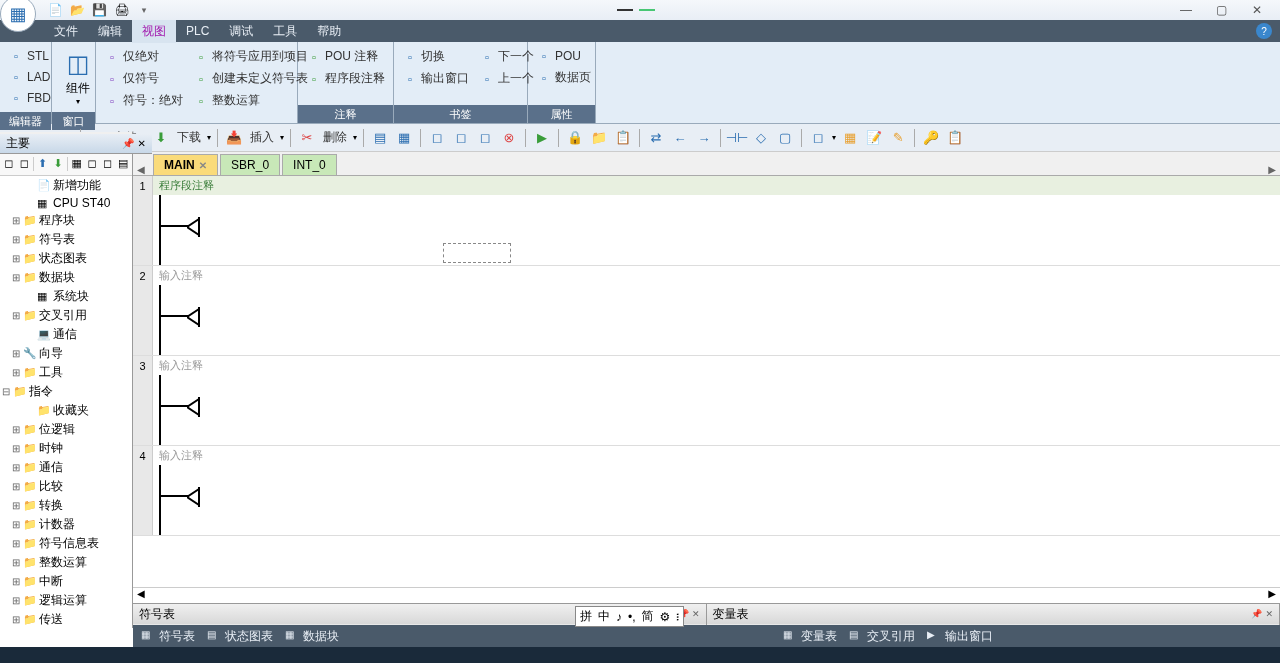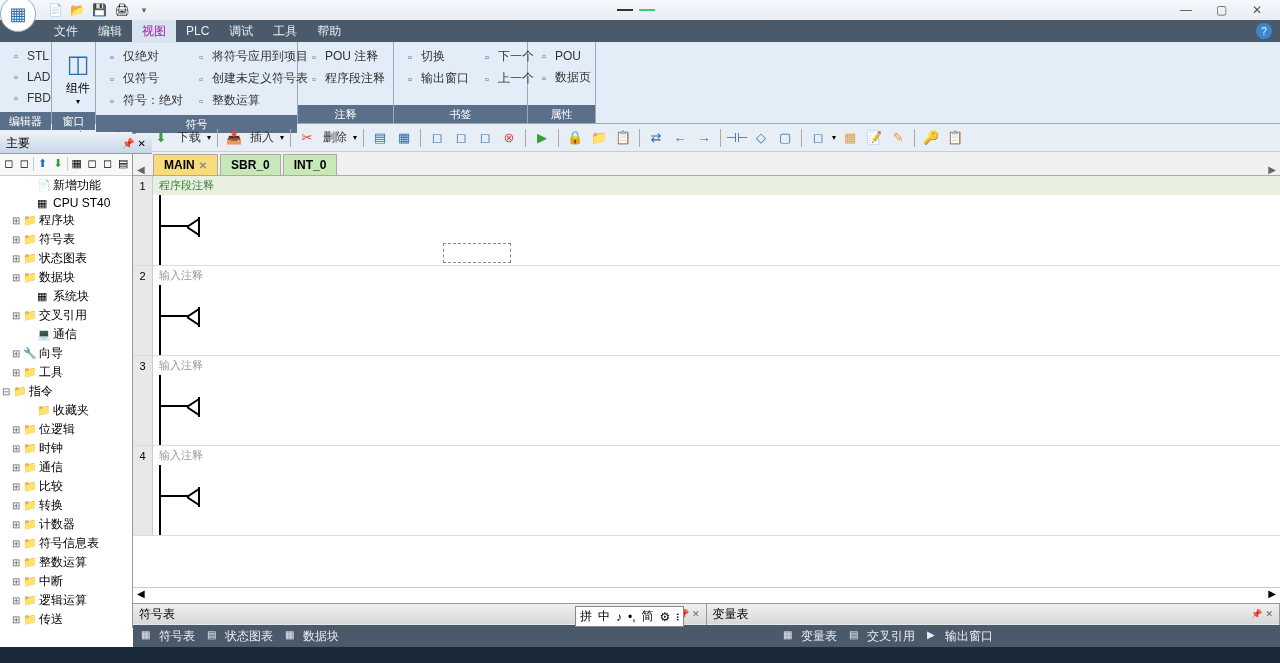--- a/index.html
+++ b/index.html
@@ -51,21 +51,21 @@
 .tree-item { display:flex; align-items:center; padding:1px 0 1px 4px; cursor:pointer; white-space:nowrap; }
 .tree-item .exp { width:11px; font-size:10px; color:#666; }
 .tree-item .ticon { width:16px; font-size:11px; }
 
 
 .editor-area { flex:1; display:flex; flex-direction:column; background:#fff; position:relative; }
 .tabs { height:24px; display:flex; align-items:flex-end; padding-left:20px; border-bottom:1px solid #aaa; background:#f0f0f0; }
 .tabs .nav { position:absolute; font-size:10px; color:#666; cursor:pointer; }
 .tab { padding:3px 10px; border:1px solid #aaa; border-bottom:none; margin-right:2px; font-size:12px; cursor:pointer; display:flex; align-items:center; gap:4px; }
 .tab.active { background:#fadb7a; font-weight:bold; }
-.tab.green { background:#c8e8b8;font-weight:bold; }
+.tab.green { background:#c8e8b8; }
 .tab .close { font-size:10px; color:#888; }
 .editor-content { flex:1; overflow:auto; background:#fff; position:relative; }
 .prog-comment { background:#d8e8d0; padding:2px 6px; font-size:11px; color:#555; border-bottom:1px solid #ccc; margin-left:20px; }
 .network { display:flex; border-bottom:1px solid #ddd; }
 .net-num { width:20px; background:#e8e8e8; text-align:center; padding:4px 0; font-size:11px; border-right:1px solid #ccc; }
 .net-body { flex:1; }
 .net-comment { color:#999; font-size:11px; padding:2px 6px; }
 .net-ladder { height:70px; position:relative; padding-left:6px; }
 .rail { position:absolute; left:6px; top:0; bottom:0; width:2px; background:#000; }
 .rung { position:absolute; left:6px; top:30px; width:30px; height:2px; background:#000; }
@@ -180,21 +180,20 @@
           <div class="rbtn">
             <span class="ricon c-green">▫</span>
             <span>创建未定义符号表</span>
           </div>
           <div class="rbtn">
             <span class="ricon c-green">▫</span>
             <span>整数运算</span>
           </div>
         </div>
     </div>
-    <div class="ribbon-label">符号</div>
   </div>
   <div class="ribbon-group" style="width:96px">
     <div class="ribbon-body">
         <div class="rbtn-stack" id="rg3">
           <div class="rbtn">
             <span class="ricon c-green">▫</span>
             <span>POU 注释</span>
           </div>
           <div class="rbtn">
             <span class="ricon c-green">▫</span>

